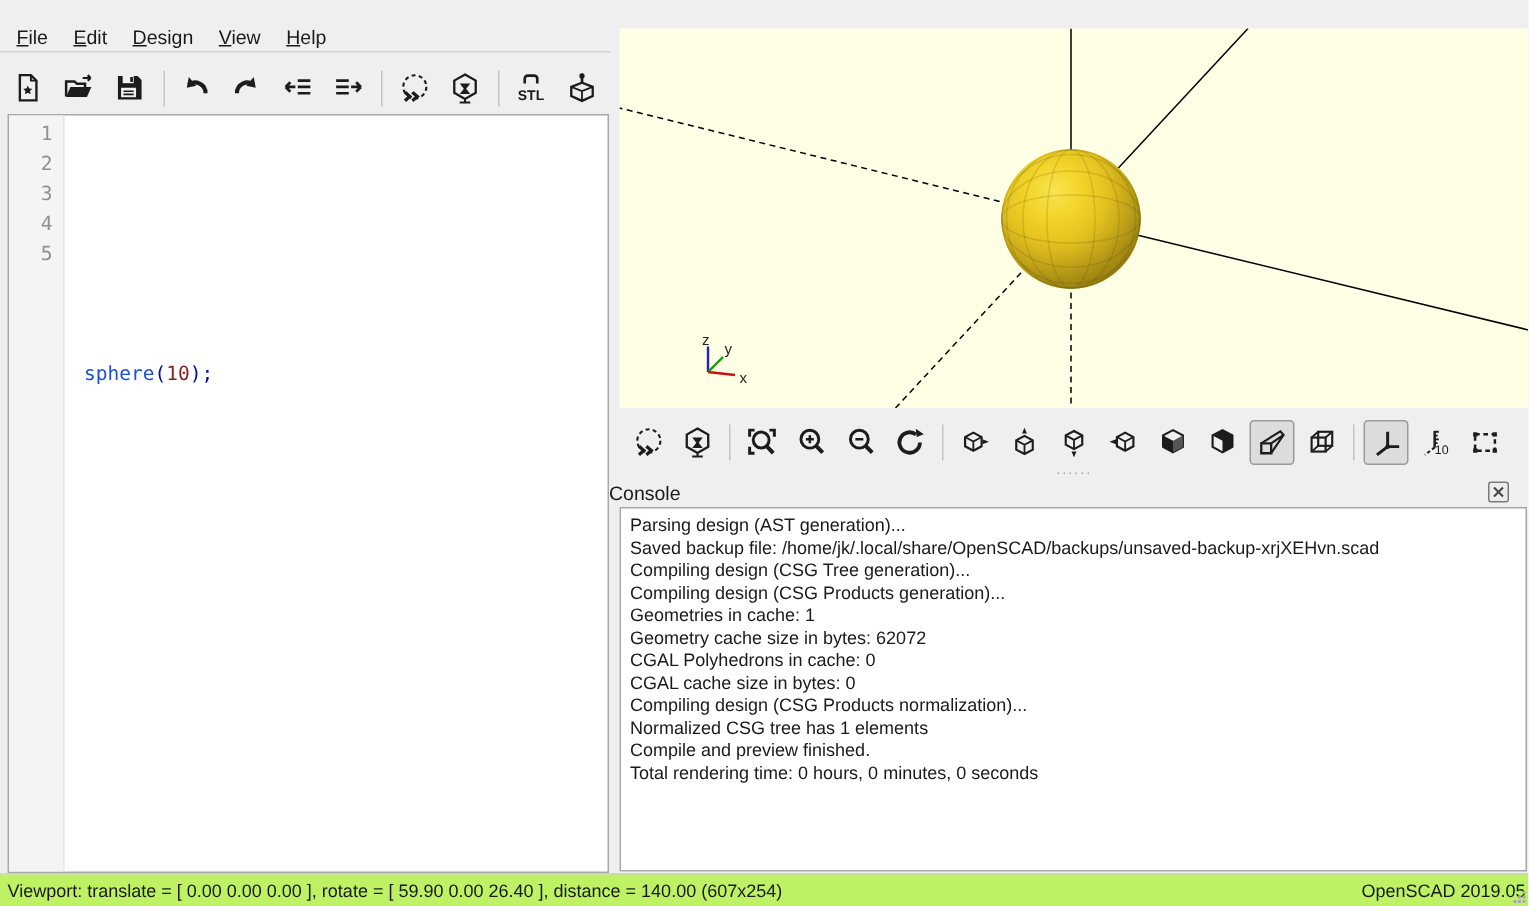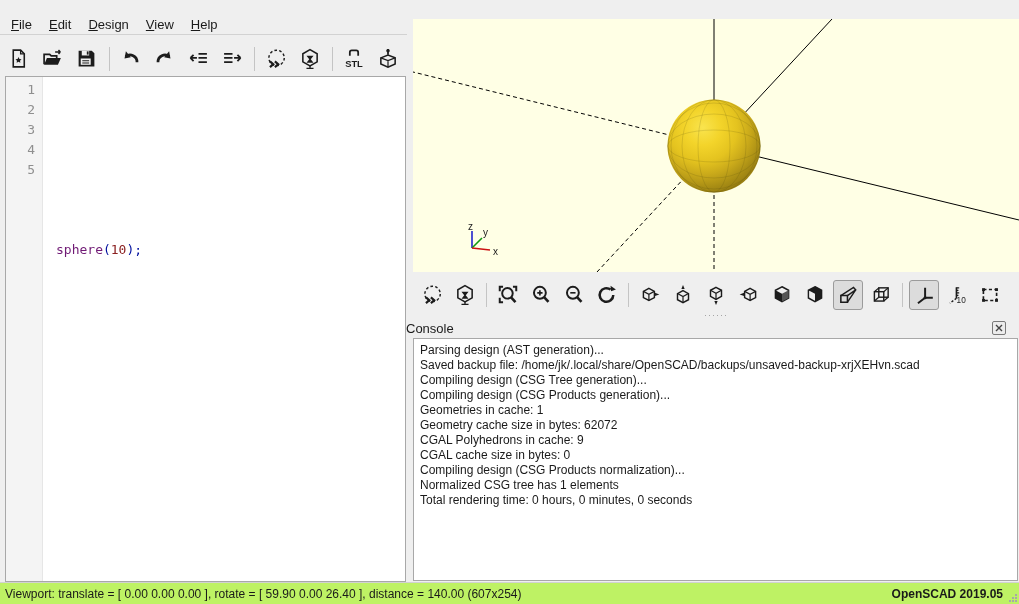--- a/index.html
+++ b/index.html
@@ -53,21 +53,21 @@
     width:37px;background:#f4f4f4;border-right:1px solid #e6e6e6;
     font-family:"DejaVu Sans Mono","Liberation Mono",monospace;
     font-size:13px;line-height:20px;color:#8f8f8f;text-align:right;
     padding:3px 7px 0 0;box-sizing:border-box;flex:0 0 auto;
   }
   .code-area{
     flex:1;font-family:"DejaVu Sans Mono","Liberation Mono",monospace;
     font-size:13px;line-height:20px;padding:3px 0 0 13px;white-space:pre;
   }
   .code-line{height:20px;}
-  .kw{color:#701a75;text-align:right;}
+  .kw{color:#1d4ed8;text-align:right;}
   .pn{color:#000f9e;}
   .num{color:#8b2020;}
   
   .vsplit{position:absolute;left:407px;top:19px;width:6px;height:563px;background:#efefef;}
   
   .viewport{
     position:absolute;left:413px;top:19px;width:606px;height:253px;
     background:#ffffe5;
   }
   .vtoolbar{
@@ -93,21 +93,21 @@
     font-size:12px;line-height:15px;padding:4px 6px;overflow:hidden;
   }
   .console-line{white-space:nowrap;}
   
   .statusbar{
     position:absolute;left:0;top:582px;width:1019px;height:22px;
     background:#bef264;border-top:1px solid #d2d2d2;box-sizing:border-box;
     display:flex;align-items:center;font-size:12px;
   }
   .status-left{padding-left:5px;flex:1;}
-  .status-right{padding-right:16px;font-weight:bold;}
+  .status-right{padding-right:2px;}
   .size-grip{position:absolute;right:1px;bottom:1px;}
 </style>
 </head>
 <body>
 
 <div class="app">
 
   <div class="menubar">
     <span class="menu-item">File</span>
     <span class="menu-item">Edit</span>
@@ -399,24 +399,25 @@
     </span>
   </div>
 
   <div class="console-box">
     <div class="console-line">Parsing design (AST generation)...</div>
     <div class="console-line">Saved backup file: /home/jk/.local/share/OpenSCAD/backups/unsaved-backup-xrjXEHvn.scad</div>
     <div class="console-line">Compiling design (CSG Tree generation)...</div>
     <div class="console-line">Compiling design (CSG Products generation)...</div>
     <div class="console-line">Geometries in cache: 1</div>
     <div class="console-line">Geometry cache size in bytes: 62072</div>
-    <div class="console-line">CGAL Polyhedrons in cache: 9</div>
+    <div class="console-line">CGAL Polyhedrons in cache: 0</div>
     <div class="console-line">CGAL cache size in bytes: 0</div>
     <div class="console-line">Compiling design (CSG Products normalization)...</div>
     <div class="console-line">Normalized CSG tree has 1 elements</div>
+    <div class="console-line">Compile and preview finished.</div>
     <div class="console-line">Total rendering time: 0 hours, 0 minutes, 0 seconds</div>
   </div>
 
   <div class="statusbar">
     <span class="status-left">Viewport: translate = [ 0.00 0.00 0.00 ], rotate = [ 59.90 0.00 26.40 ], distance = 140.00 (607x254)</span>
     <span class="status-right">OpenSCAD 2019.05</span>
     <svg class="size-grip" width="10" height="10" viewBox="0 0 10 10">
         <g fill="#a8a8a8">
           <rect x="7" y="1" width="2" height="2"></rect>
           <rect x="7" y="4" width="2" height="2"></rect>

